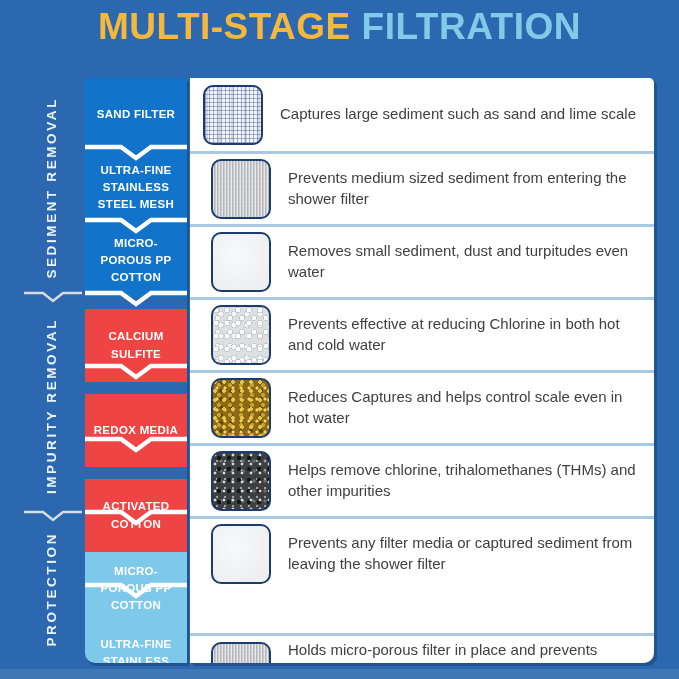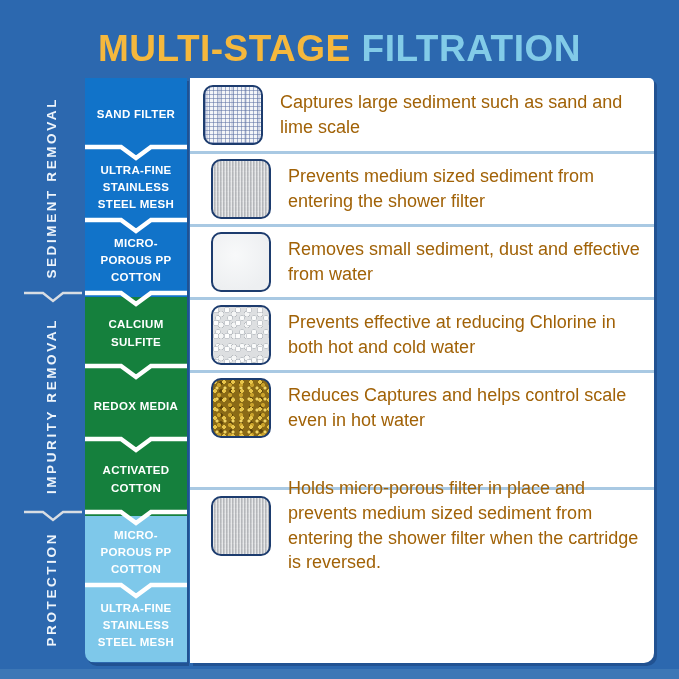--- a/index.html
+++ b/index.html
@@ -1,51 +1,51 @@
 <!DOCTYPE html>
 <html><head>
 <meta charset="utf-8">
 <style>
   html,body{margin:0;padding:0;background:#16365c;}
   *{box-sizing:border-box;font-family:"Liberation Sans",sans-serif;}
   .poster{position:relative;width:679px;height:679px;background:#2c68af;overflow:hidden;}
   .footer-band{position:absolute;left:0;bottom:0;width:679px;height:10px;background:#3d77b6;}
 
   
-  .title{position:absolute;top:30px;left:0;width:679px;text-align:center;
+  .title{position:absolute;top:8px;left:0;width:679px;text-align:center;
          font-size:37px;font-weight:bold;letter-spacing:.5px;line-height:1;white-space:nowrap;}
   .title .t1{color:#f5b83d;}
   .title .t2{color:#82cbe8;}
 
   
   .side-label{position:absolute;left:16px;width:70px;display:flex;align-items:center;justify-content:center;}
   .side-label span{writing-mode:vertical-rl;transform:rotate(180deg);
          color:#edf4fb;font-size:13.5px;font-weight:bold;letter-spacing:2.6px;white-space:nowrap;}
   .sl1{top:78px;height:219px;} .sl2{top:297px;height:219px;} .sl3{top:516px;height:147px;}
 
   .left-div{position:absolute;left:24px;width:58px;height:16px;}
   .ld1{top:289px;} .ld2{top:508px;}
 
   
   .label-strip{position:absolute;left:85px;top:78px;width:102px;height:585px;
          border-radius:0 0 0 10px;overflow:hidden;box-shadow:2px 3px 0 rgba(21,55,110,.45);}
   .lrow{width:102px;height:73px;display:flex;align-items:center;justify-content:center;text-align:center;
          color:#ffffff;font-size:11.5px;font-weight:bold;letter-spacing:.3px;line-height:1.5;padding:9px 8px;}
   .lrow:last-child{height:74px;}
-  .s1{background:#1173c9;} .s2{background:#15803d;} .s3{background:#7ec8ea;}
+  .s1{background:#1173c9;} .s2{background:#ef4444;margin-top:12px;} .s3{background:#7ec8ea;}
   .label-chevron{position:absolute;left:0;width:102px;height:24px;pointer-events:none;}
 
   
   .panel{position:absolute;left:190px;top:78px;width:464px;height:585px;background:#ffffff;
          border-radius:0 5px 10px 0;overflow:hidden;box-shadow:3px 3px 0 rgba(21,55,110,.45);}
   .crow{display:flex;align-items:center;height:73px;}
   .crow + .crow{border-top:3px solid #a9c9e3;padding-left:8px;}
   .crow:last-child{height:74px;margin-top:44px;}
   .thumb{flex:0 0 auto;width:60px;height:60px;margin-left:13px;border:2.5px solid #1d3c6e;border-radius:10px;}
-  .desc{margin-left:17px;margin-right:8px;color:#a16207;font-size:18px;line-height:1.38;}
+  .desc{margin-left:17px;margin-right:8px;color:#404040;font-size:15px;line-height:1.38;}
 
   
   .tex-mesh{background-color:#f3f5f8;background-image:
       repeating-linear-gradient(0deg, rgba(95,115,165,.55) 0 1px, transparent 1px 4px),
       repeating-linear-gradient(90deg, rgba(95,115,165,.55) 0 1px, transparent 1px 4px),
       repeating-linear-gradient(90deg, rgba(70,90,150,.18) 0 3px, transparent 3px 13px);}
   .tex-steel{background-color:#c8cacd;background-image:
       repeating-linear-gradient(90deg, rgba(255,255,255,.55) 0 1px, rgba(150,152,156,.4) 1px 2px, transparent 2px 3px),
       repeating-linear-gradient(0deg, rgba(255,255,255,.12) 0 1px, transparent 1px 5px);}
   .tex-cotton{background-color:#f0f1f2;background-image:
@@ -151,29 +151,37 @@
     <div class="crow">
       <div class="thumb tex-mesh"></div>
       <div class="desc">Captures large sediment such as sand and lime scale</div>
     </div>
     <div class="crow">
       <div class="thumb tex-steel"></div>
       <div class="desc">Prevents medium sized sediment from entering the shower filter</div>
     </div>
     <div class="crow">
       <div class="thumb tex-cotton"></div>
-      <div class="desc">Removes small sediment, dust and effective from water</div>
+      <div class="desc">Removes small sediment, dust and turpitudes even water</div>
     </div>
     <div class="crow">
       <div class="thumb tex-beads"></div>
       <div class="desc">Prevents effective at reducing Chlorine in both hot and cold water</div>
     </div>
     <div class="crow">
       <div class="thumb tex-gold"></div>
       <div class="desc">Reduces Captures and helps control scale even in hot water</div>
+    </div>
+    <div class="crow">
+      <div class="thumb tex-carbon"></div>
+      <div class="desc">Helps remove chlorine, trihalomethanes (THMs) and other impurities</div>
+    </div>
+    <div class="crow">
+      <div class="thumb tex-cotton"></div>
+      <div class="desc">Prevents any filter media or captured sediment from leaving the shower filter</div>
     </div>
     <div class="crow">
       <div class="thumb tex-steel"></div>
       <div class="desc">Holds micro-porous filter in place and prevents medium sized sediment from entering the shower filter when the cartridge is reversed.</div>
     </div>
   </div>
 
   <div class="footer-band"></div>
 </div>
 

